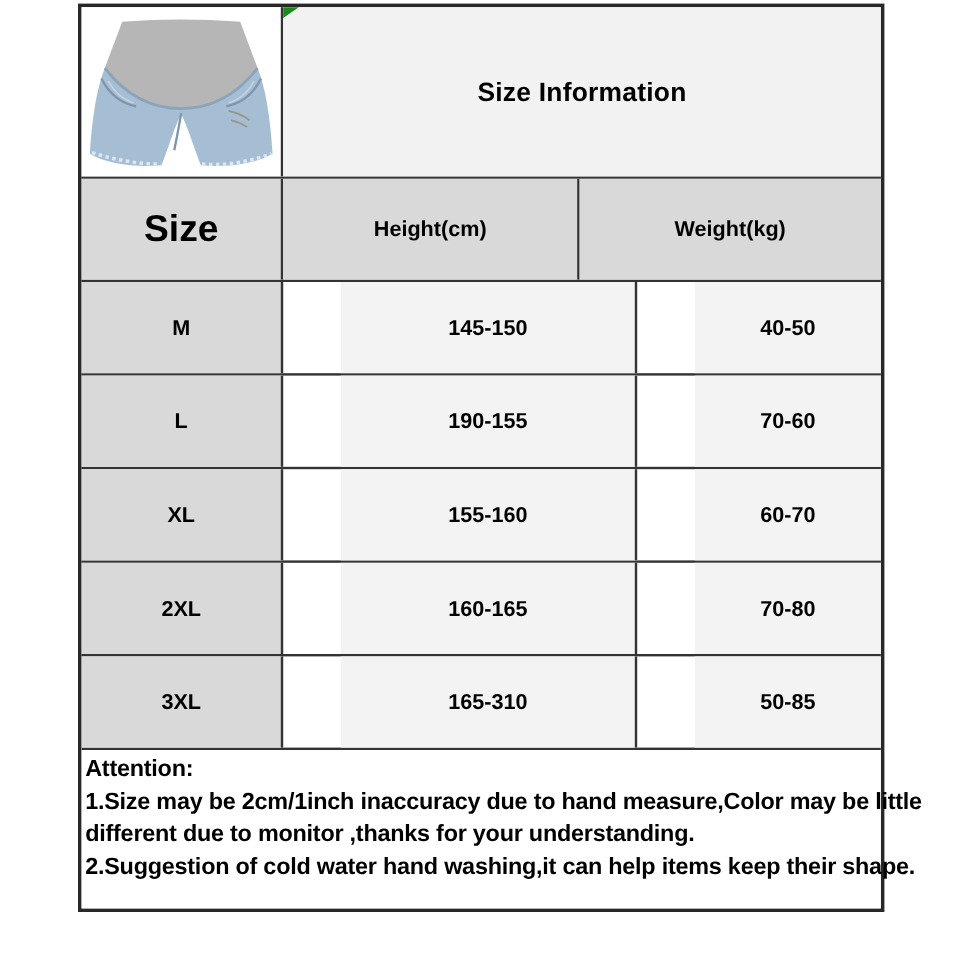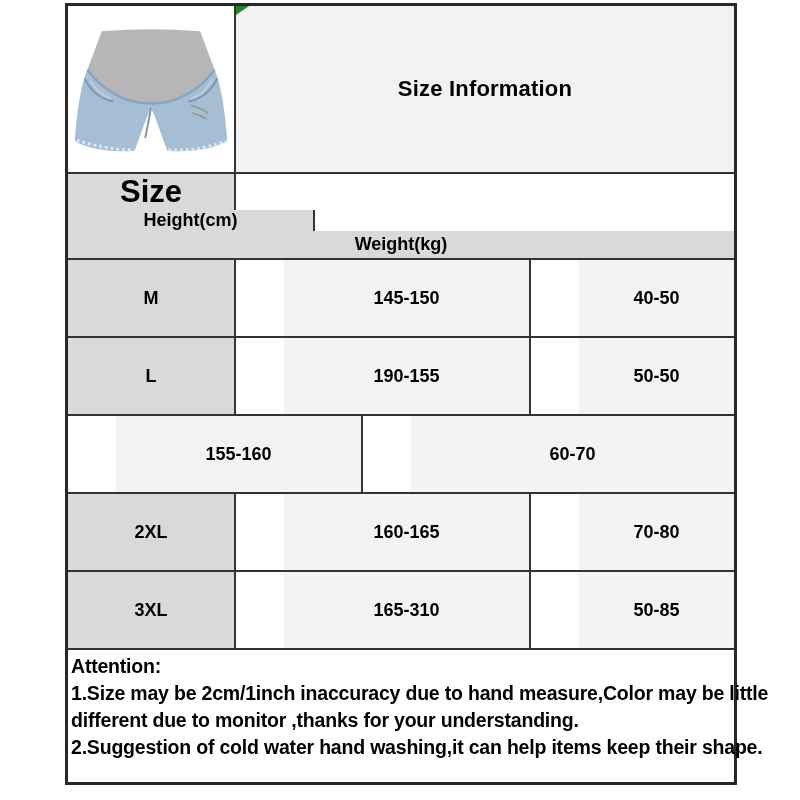--- a/index.html
+++ b/index.html
@@ -14,30 +14,30 @@
   .row{display:flex;width:100%;box-sizing:border-box;}
   .row + .row{border-top:2px solid #333;}
   .cell{
     display:flex;align-items:center;justify-content:center;
     box-sizing:border-box;text-align:center;
   }
   .c1{width:168px;border-right:2px solid #333;}
   .c2{width:247px;border-right:2px solid #333;}
   .c3{flex:1;}
   
-  .row-top{height:166px;}
+  .row-top{height:141px;}
   .img-cell{background:#ffffff;}
   .title-cell{position:relative;background:#f2f2f2;}
   .page-title{font-size:22px;font-weight:700;letter-spacing:.2px;}
   .corner-marker{
     position:absolute;top:0;left:0;width:0;height:0;
     border-top:9px solid #1d8a1d;border-right:13px solid transparent;
   }
   
-  .row-head{height:86px;flex-direction:column;}
+  .row-head{height:86px;}
   .row-head .cell{background:#d9d9d9;font-weight:700;}
   .head-size{font-size:31px;}
   .head-col{font-size:18px;}
   
   .row-data{height:78px;}
   .row-data .c1{background:#d9d9d9;font-weight:700;font-size:18px;}
   .row-data .c2,.row-data .c3{background:#f3f3f3;font-weight:700;font-size:18px;margin-left:48px;}
   
   .row-note{height:134px;display:block;background:#ffffff;}
   .note-inner{padding:3px 4px 0 3px;font-size:19.5px;line-height:27px;
@@ -90,23 +90,24 @@
     </div>
 
     <div class="row row-data">
       <div class="cell c1">M</div>
       <div class="cell c2">145-150</div>
       <div class="cell c3">40-50</div>
     </div>
     <div class="row row-data">
       <div class="cell c1">L</div>
       <div class="cell c2">190-155</div>
-      <div class="cell c3">50-50</div>
+      <div class="cell c3">70-60</div>
     </div>
     <div class="row row-data">
+      <div class="cell c1">XL</div>
       <div class="cell c2">155-160</div>
       <div class="cell c3">60-70</div>
     </div>
     <div class="row row-data">
       <div class="cell c1">2XL</div>
       <div class="cell c2">160-165</div>
       <div class="cell c3">70-80</div>
     </div>
     <div class="row row-data">
       <div class="cell c1">3XL</div>

